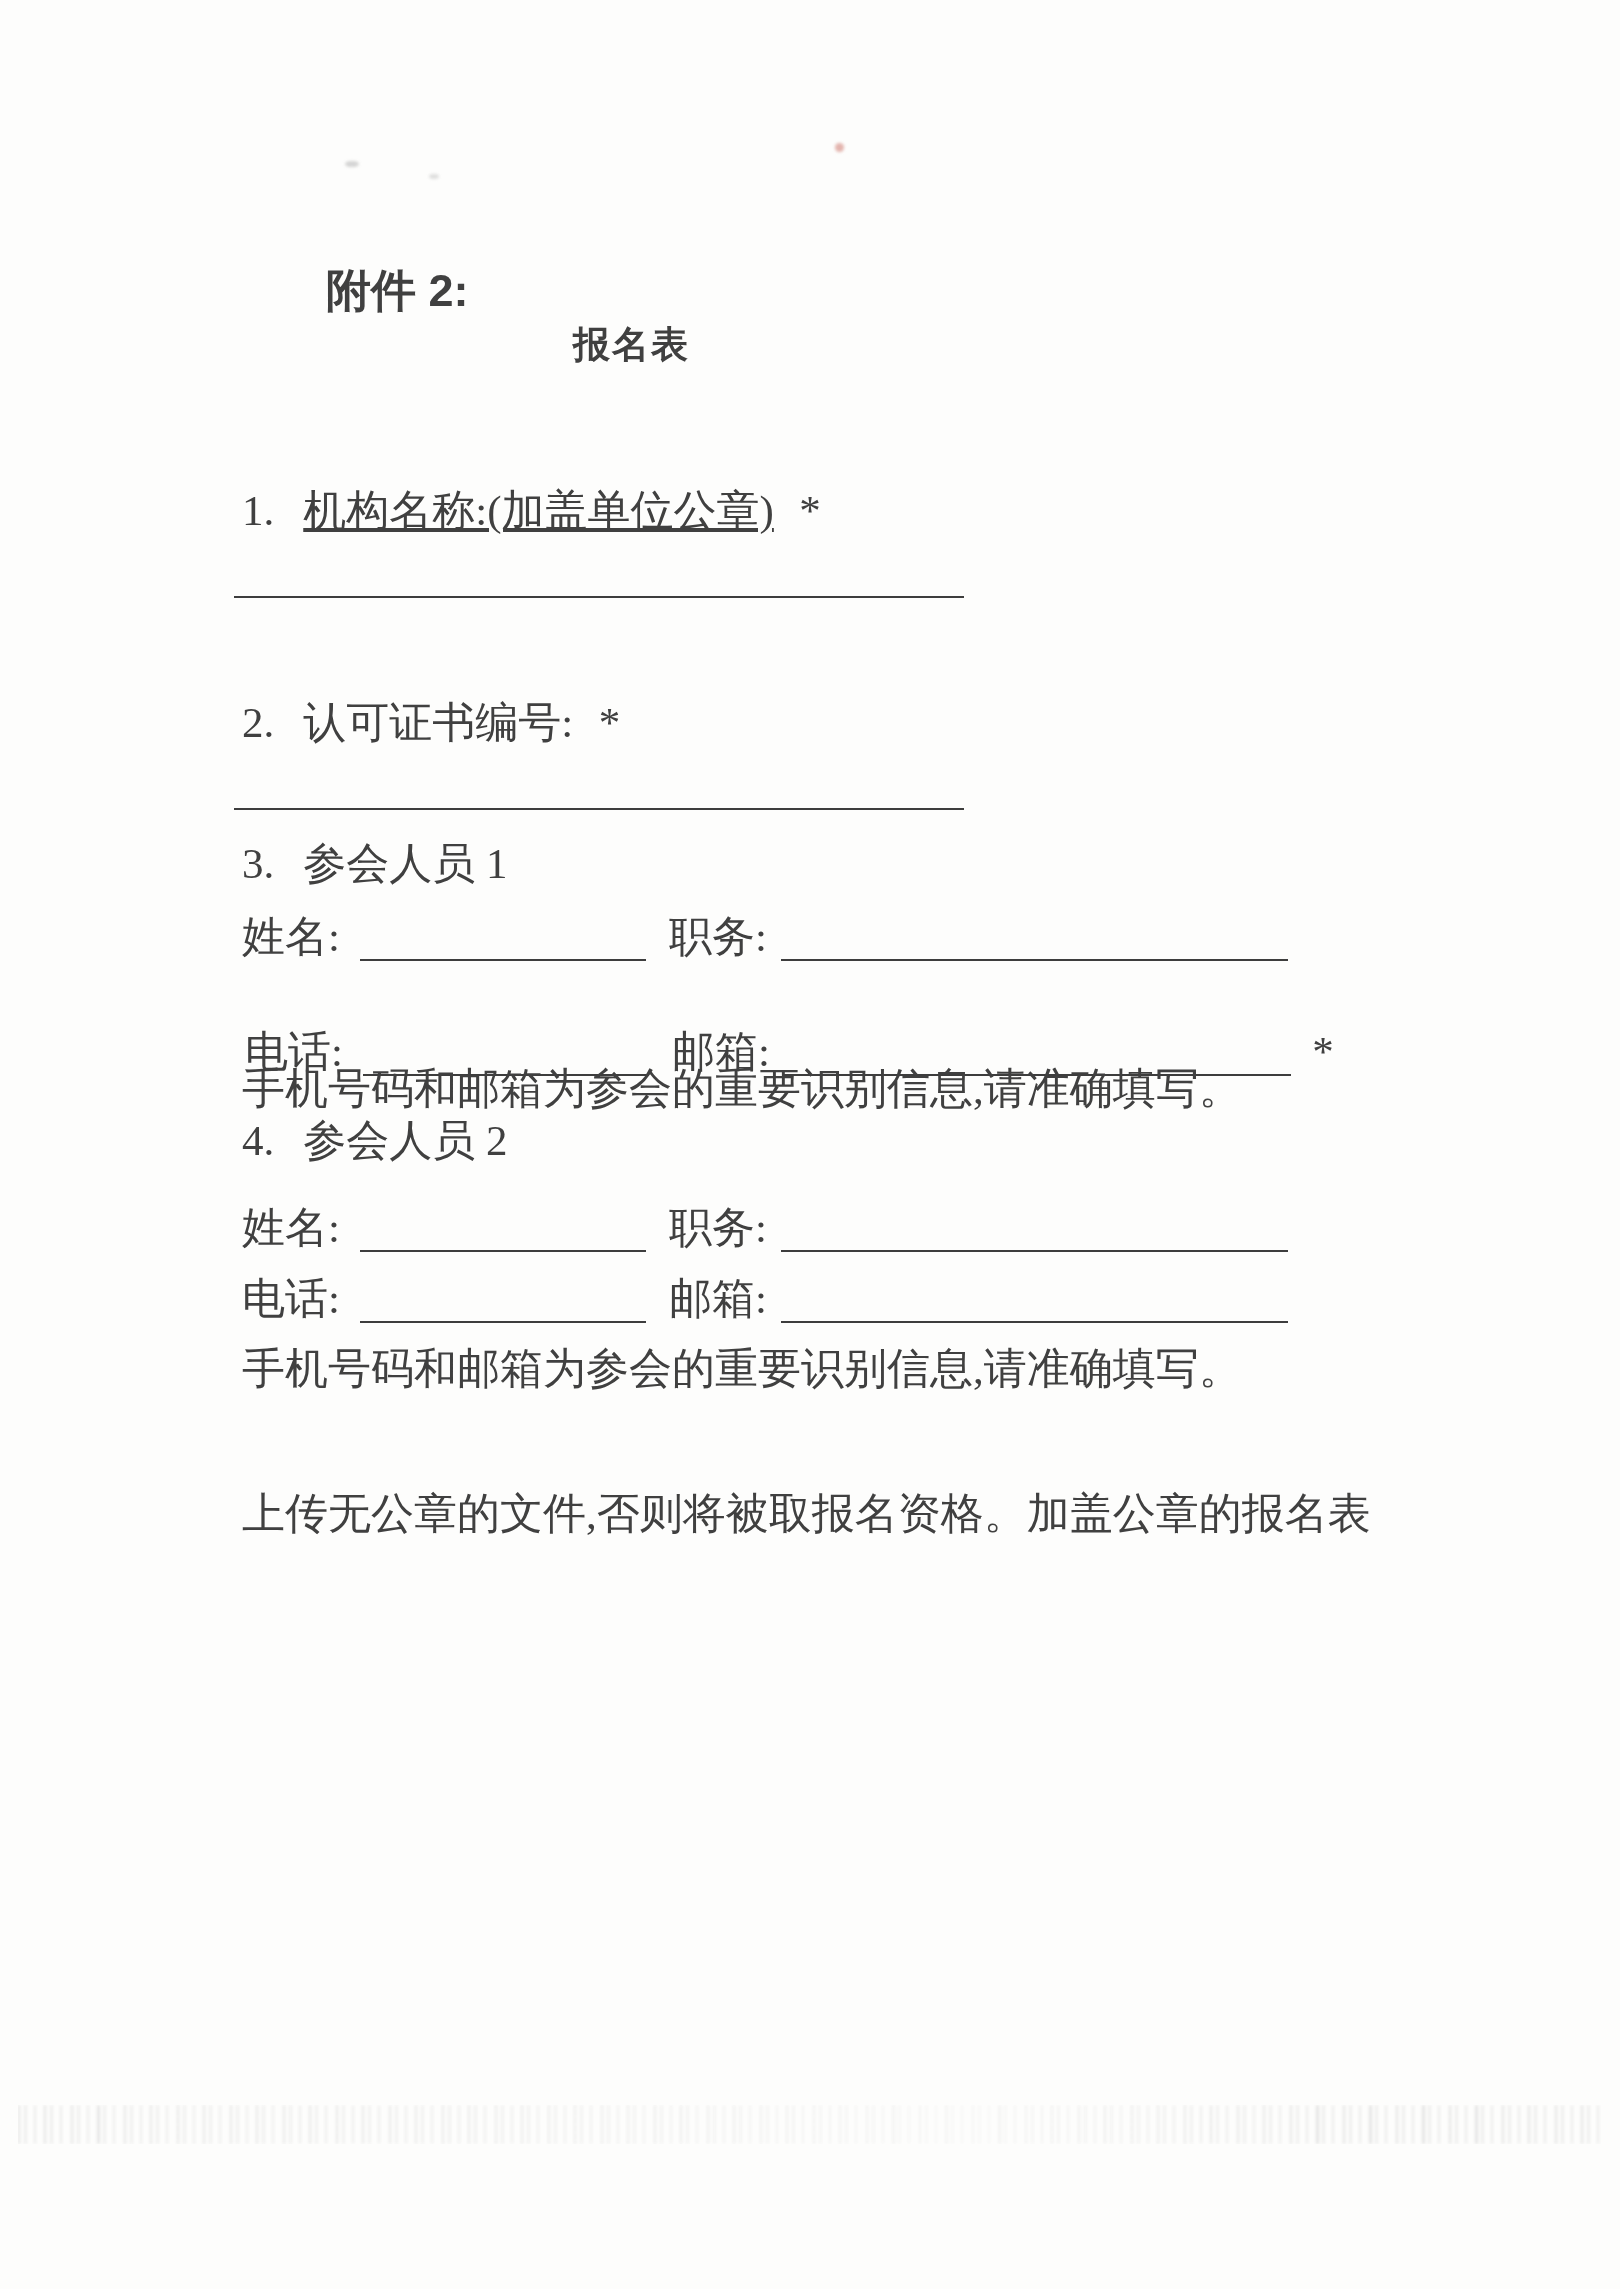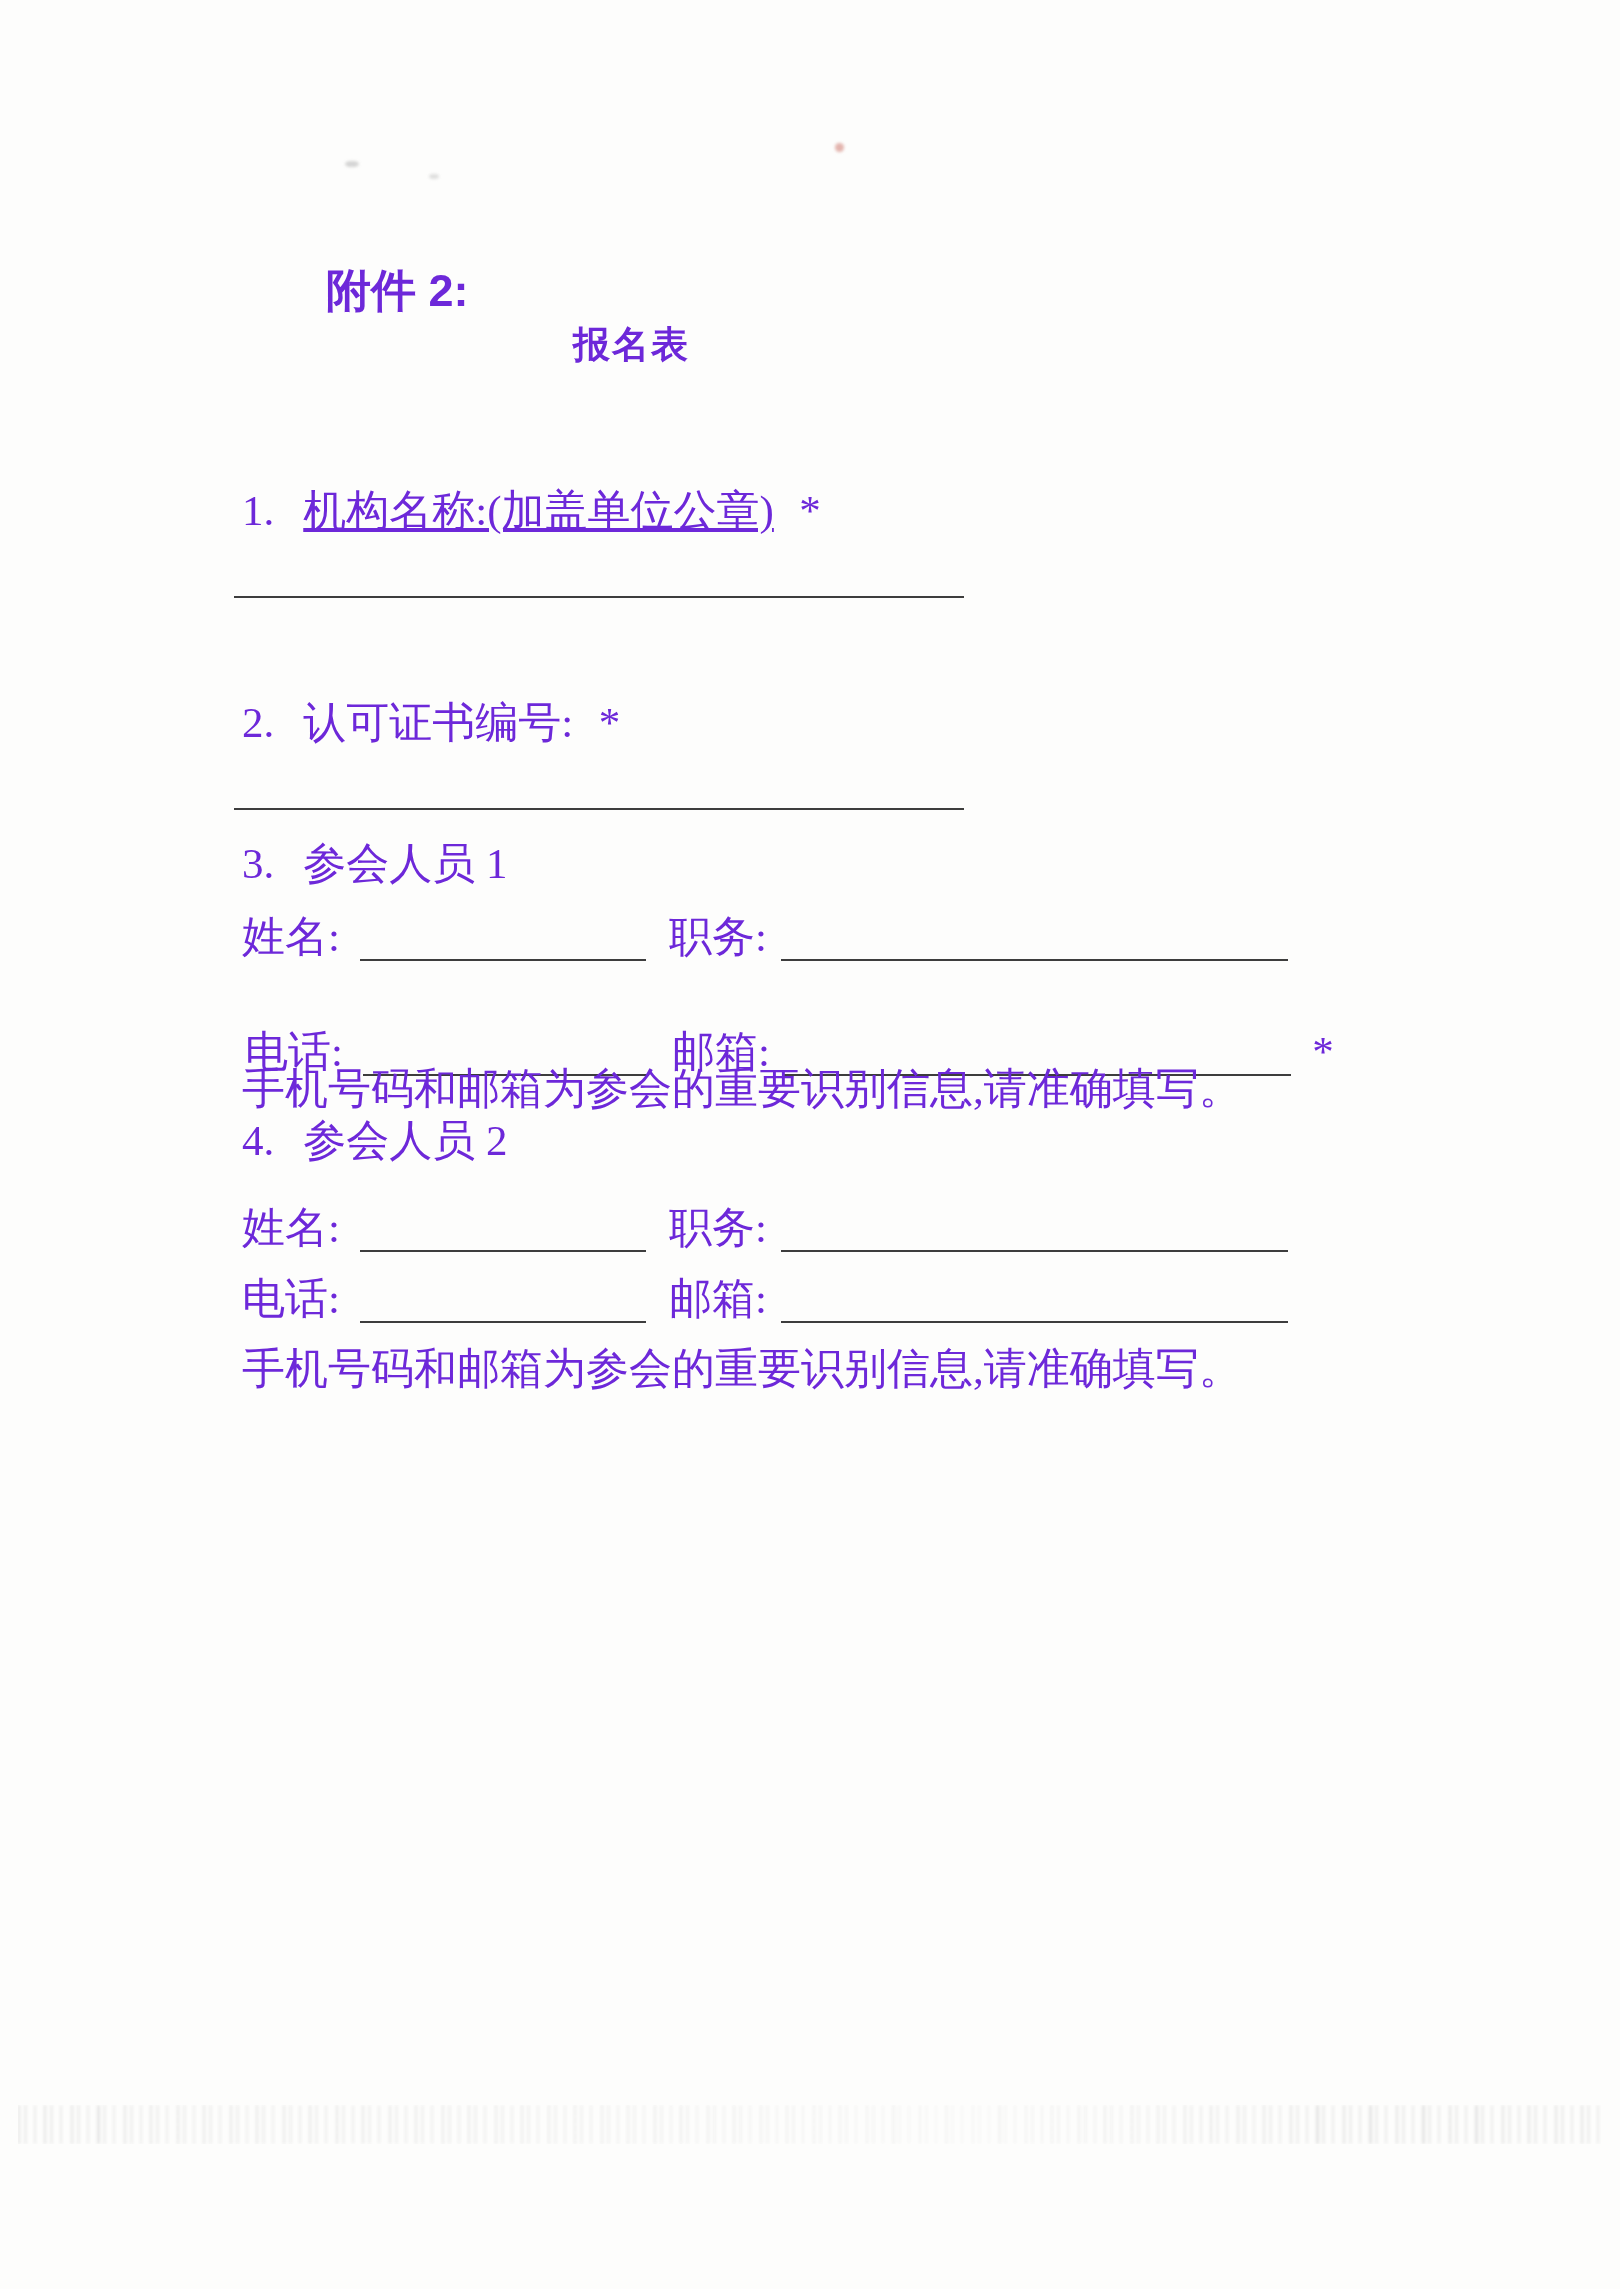--- a/index.html
+++ b/index.html
@@ -2,21 +2,21 @@
 <html><head>
 <meta charset="utf-8">
 <style>
   html, body { margin: 0; padding: 0; background: #ffffff; }
   .page {
     position: relative;
     width: 1620px;
     height: 2290px;
     background: #fdfdfc;
     overflow: hidden;
-    color: #6d28d9;
+    color: #404040;
     font-family: "Liberation Serif", "DejaVu Serif", serif;
   }
   .abs { position: absolute; white-space: nowrap; }
   .body-text {
     font-size: 43px;
     line-height: 49px;
   }
   .attachment {
     left: 326px; top: 261px;
     font-size: 45px;
@@ -144,20 +144,21 @@
   <div class="abs body-text row-n2">
     <span>姓名:</span><span class="ul ul-sm"></span><span>职务:</span><span class="ul ul-lg"></span>
   </div>
 
   <div class="abs body-text row-c2">
     <span>电话:</span><span class="ul ul-sm"></span><span>邮箱:</span><span class="ul ul-lg"></span>
   </div>
 
   <div class="abs body-text note2">手机号码和邮箱为参会的重要识别信息,请准确填写。</div>
 
+  <div class="abs body-text p5l2">上传无公章的文件,否则将被取报名资格。加盖公章的报名表</div>
 
   <div class="bleed-band"></div>
   <div class="speck speck-red"></div>
   <div class="speck speck-gray1"></div>
   <div class="speck speck-gray2"></div>
 
 </div>
 
 
 </body></html>

